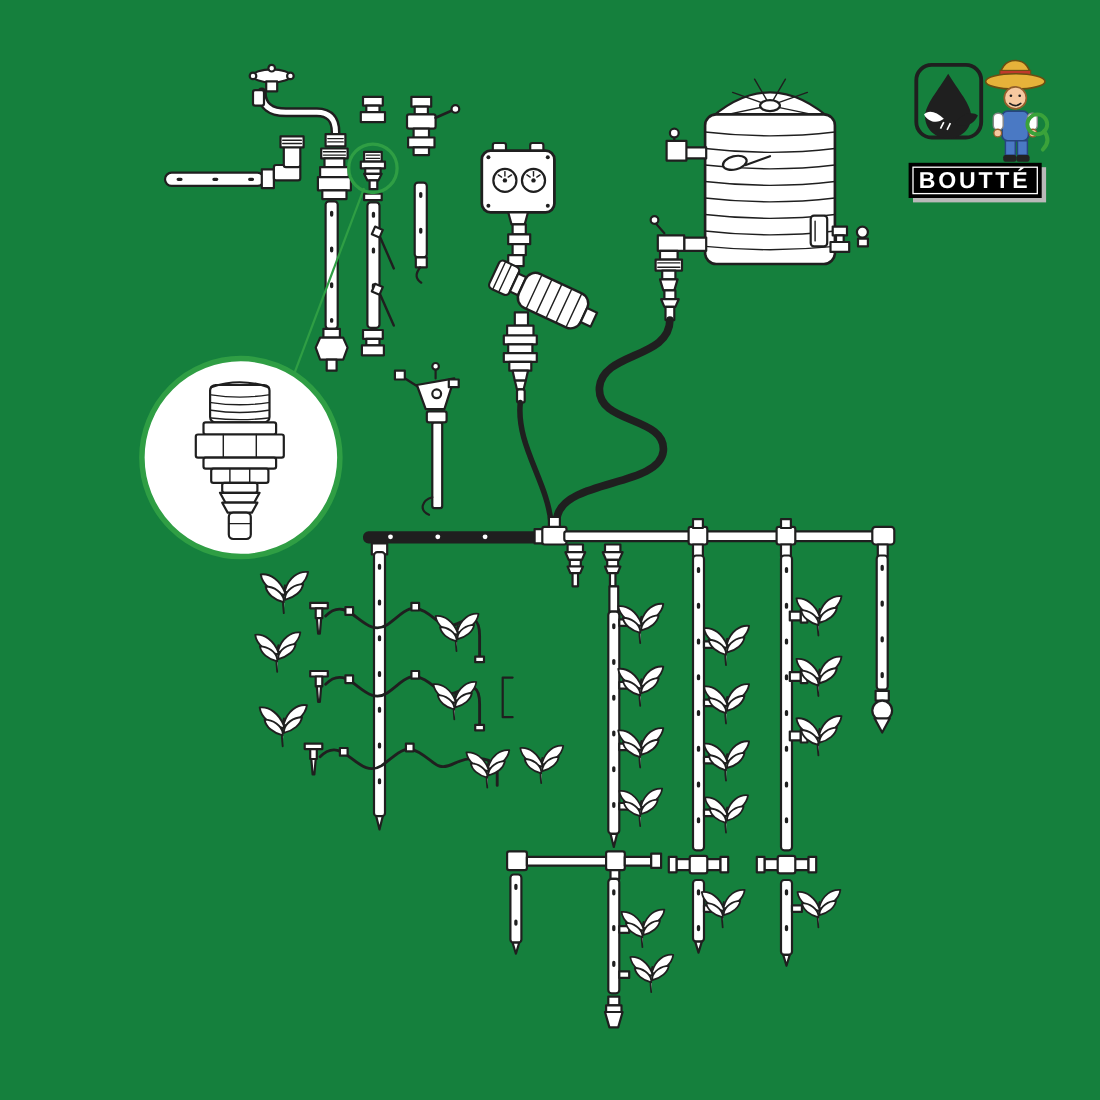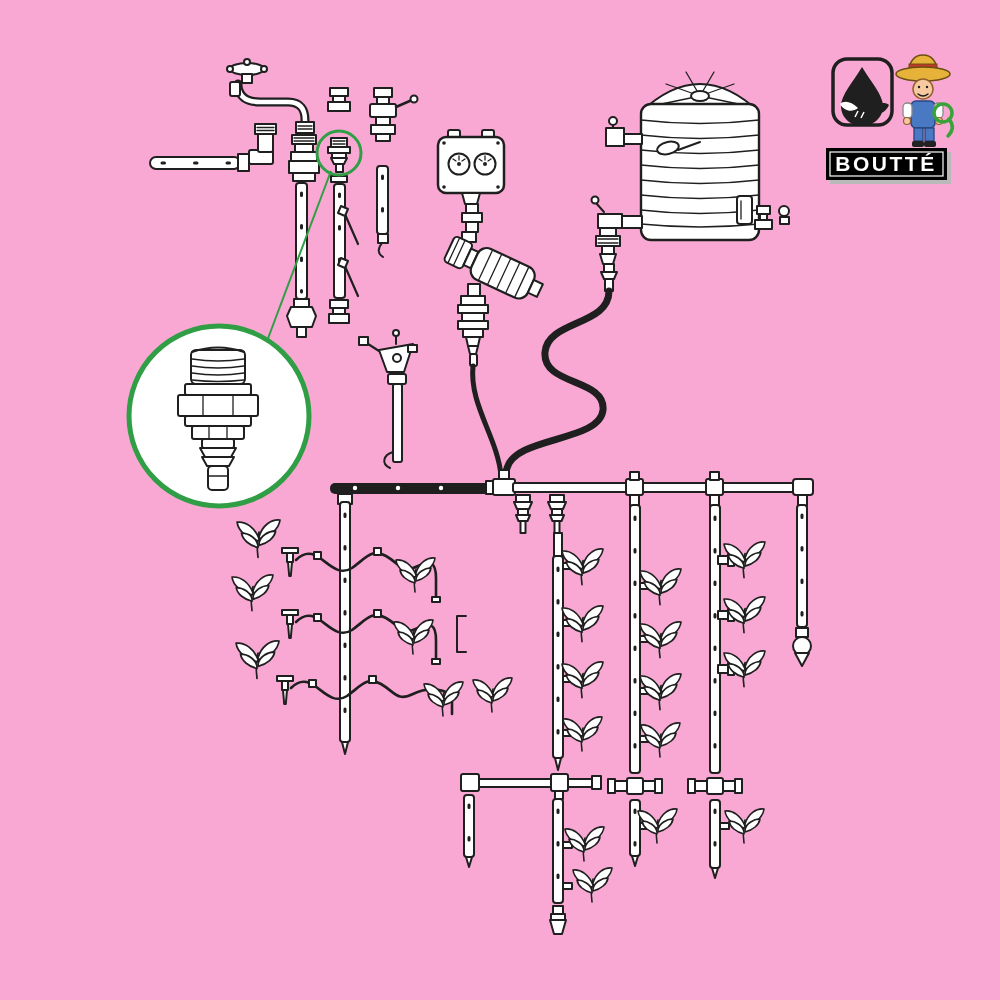--- a/index.html
+++ b/index.html
@@ -2,21 +2,21 @@
 <html style="--line: #1f1f1f; --accent-green: #2f9e44; --hat-yellow: #e6b23a; --hat-band-red: #c0392b; --skin: #f6c9a0; --overalls-blue: #4a79c4; --hose-green: #3aa23a;"><head>
 <meta charset="utf-8">
 <style>
   :root{
     --line:#1f1f1f; --accent-green:#2f9e44;
     --hat-yellow:#e6b23a; --hat-band-red:#c0392b; --skin:#f6c9a0;
     --overalls-blue:#4a79c4; --hose-green:#3aa23a;
   }
   html,body{margin:0;padding:0}
   body{width:1000px;height:1000px;background:#fff;font-family:"Liberation Sans",sans-serif}
-  .stage{position:relative;width:1000px;height:1000px;overflow:hidden;background:#f9a8d4}
+  .stage{position:relative;width:1000px;height:1000px;overflow:hidden;background:#15803d}
   svg{display:block}
   .s{stroke:var(--line);fill:none;stroke-width:2;stroke-linecap:round;stroke-linejoin:round}
   .sw{stroke:var(--line);fill:#fff;stroke-width:2;stroke-linejoin:round}
   .fb{fill:var(--line);stroke:none}
   .holes{stroke:var(--line);stroke-width:3;stroke-dasharray:2.5 30;fill:none;stroke-linecap:round}
   .g{stroke:var(--accent-green);fill:none}
   .gc{stroke:var(--accent-green);fill:#fff}
   .leaf{stroke:var(--line);fill:#fff;stroke-width:1.6;stroke-linejoin:round;stroke-linecap:round}
   .thin{stroke-width:1.3}
   .brand-text{fill:#fff;font-weight:bold;font-size:21px;letter-spacing:2.5px;font-family:"Liberation Sans",sans-serif}

